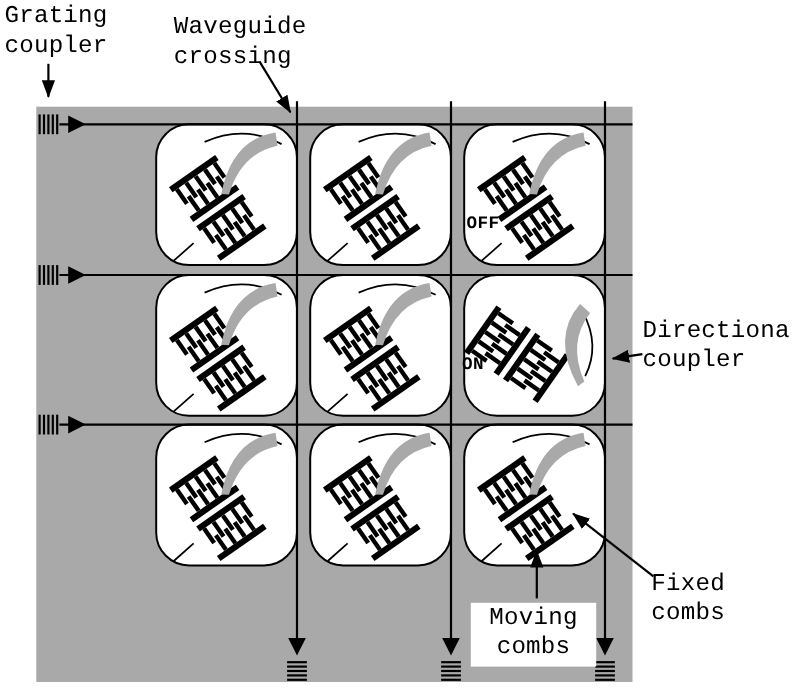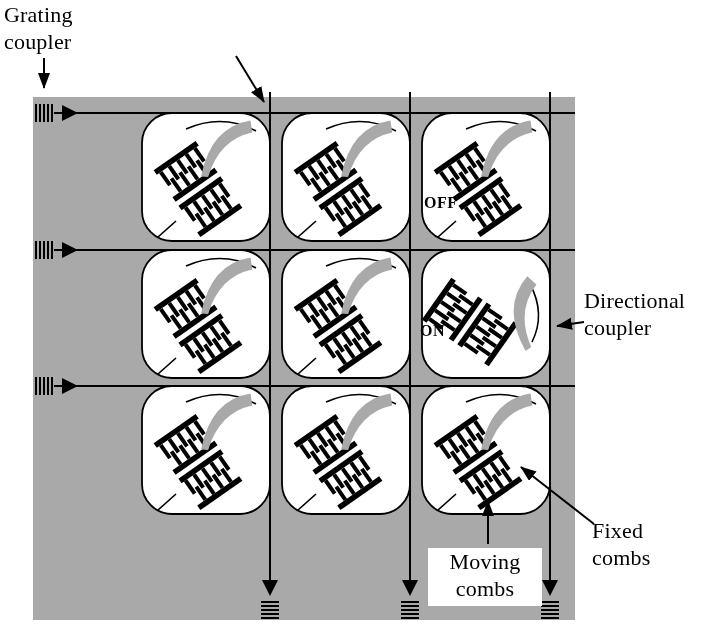--- a/index.html
+++ b/index.html
@@ -1,18 +1,18 @@
 <!DOCTYPE html>
 <html style="--chip: #a9a9a9; --wg: #000000; --cell: #ffffff;"><head>
 <meta charset="utf-8">
 <style>
   html,body{margin:0;padding:0;background:#fff;}
   .stage{
     position:relative;width:720px;height:630px;background:#ffffff;
-    font-family:Liberation Serif, serif;overflow:hidden;
+    font-family:Liberation Mono, monospace;overflow:hidden;
   }
   .stage svg{position:absolute;left:0;top:0;}
   .label{
     position:absolute;font-size:22px;color:#000;line-height:1.22;
     letter-spacing:0.2px;
   }
   .label.center{text-align:center;}
   .label.on-gray{background:#fff;padding:1px 7px 3px;}
   .state{
     position:absolute;font-size:16px;font-weight:bold;color:#000;
@@ -167,20 +167,21 @@
       <line class="arrow" x1="44" y1="58" x2="44" y2="88" marker-end="url(#arr)"></line>
       <line class="arrow" x1="236" y1="56" x2="264" y2="102" marker-end="url(#arr)"></line>
       <line class="arrow" x1="584" y1="322" x2="557" y2="326" marker-end="url(#arr)"></line>
       <line class="arrow" x1="594" y1="524" x2="521" y2="467" marker-end="url(#arr)"></line>
       <line class="arrow" x1="488" y1="544" x2="488" y2="501" marker-end="url(#arr)"></line>
     </g>
   </svg>
 
   <div class="label" style="left:4px;top:2px;width:104px;">Grating coupler</div>
 
+  <div class="label" style="left:158px;top:12px;width:140px;">Waveguide crossing</div>
 
   <div class="label" style="left:592px;top:518px;width:112px;">Fixed combs</div>
 
   <div class="label" style="left:584px;top:288px;width:136px;">Directional coupler</div>
 
   <div class="label center on-gray" style="left:428px;top:548px;width:100px;">Moving combs</div>
 
   <div class="state" style="left:424px;top:194px;">OFF</div>
 
   <div class="state" style="left:420px;top:322px;text-align:center;">ON</div>

